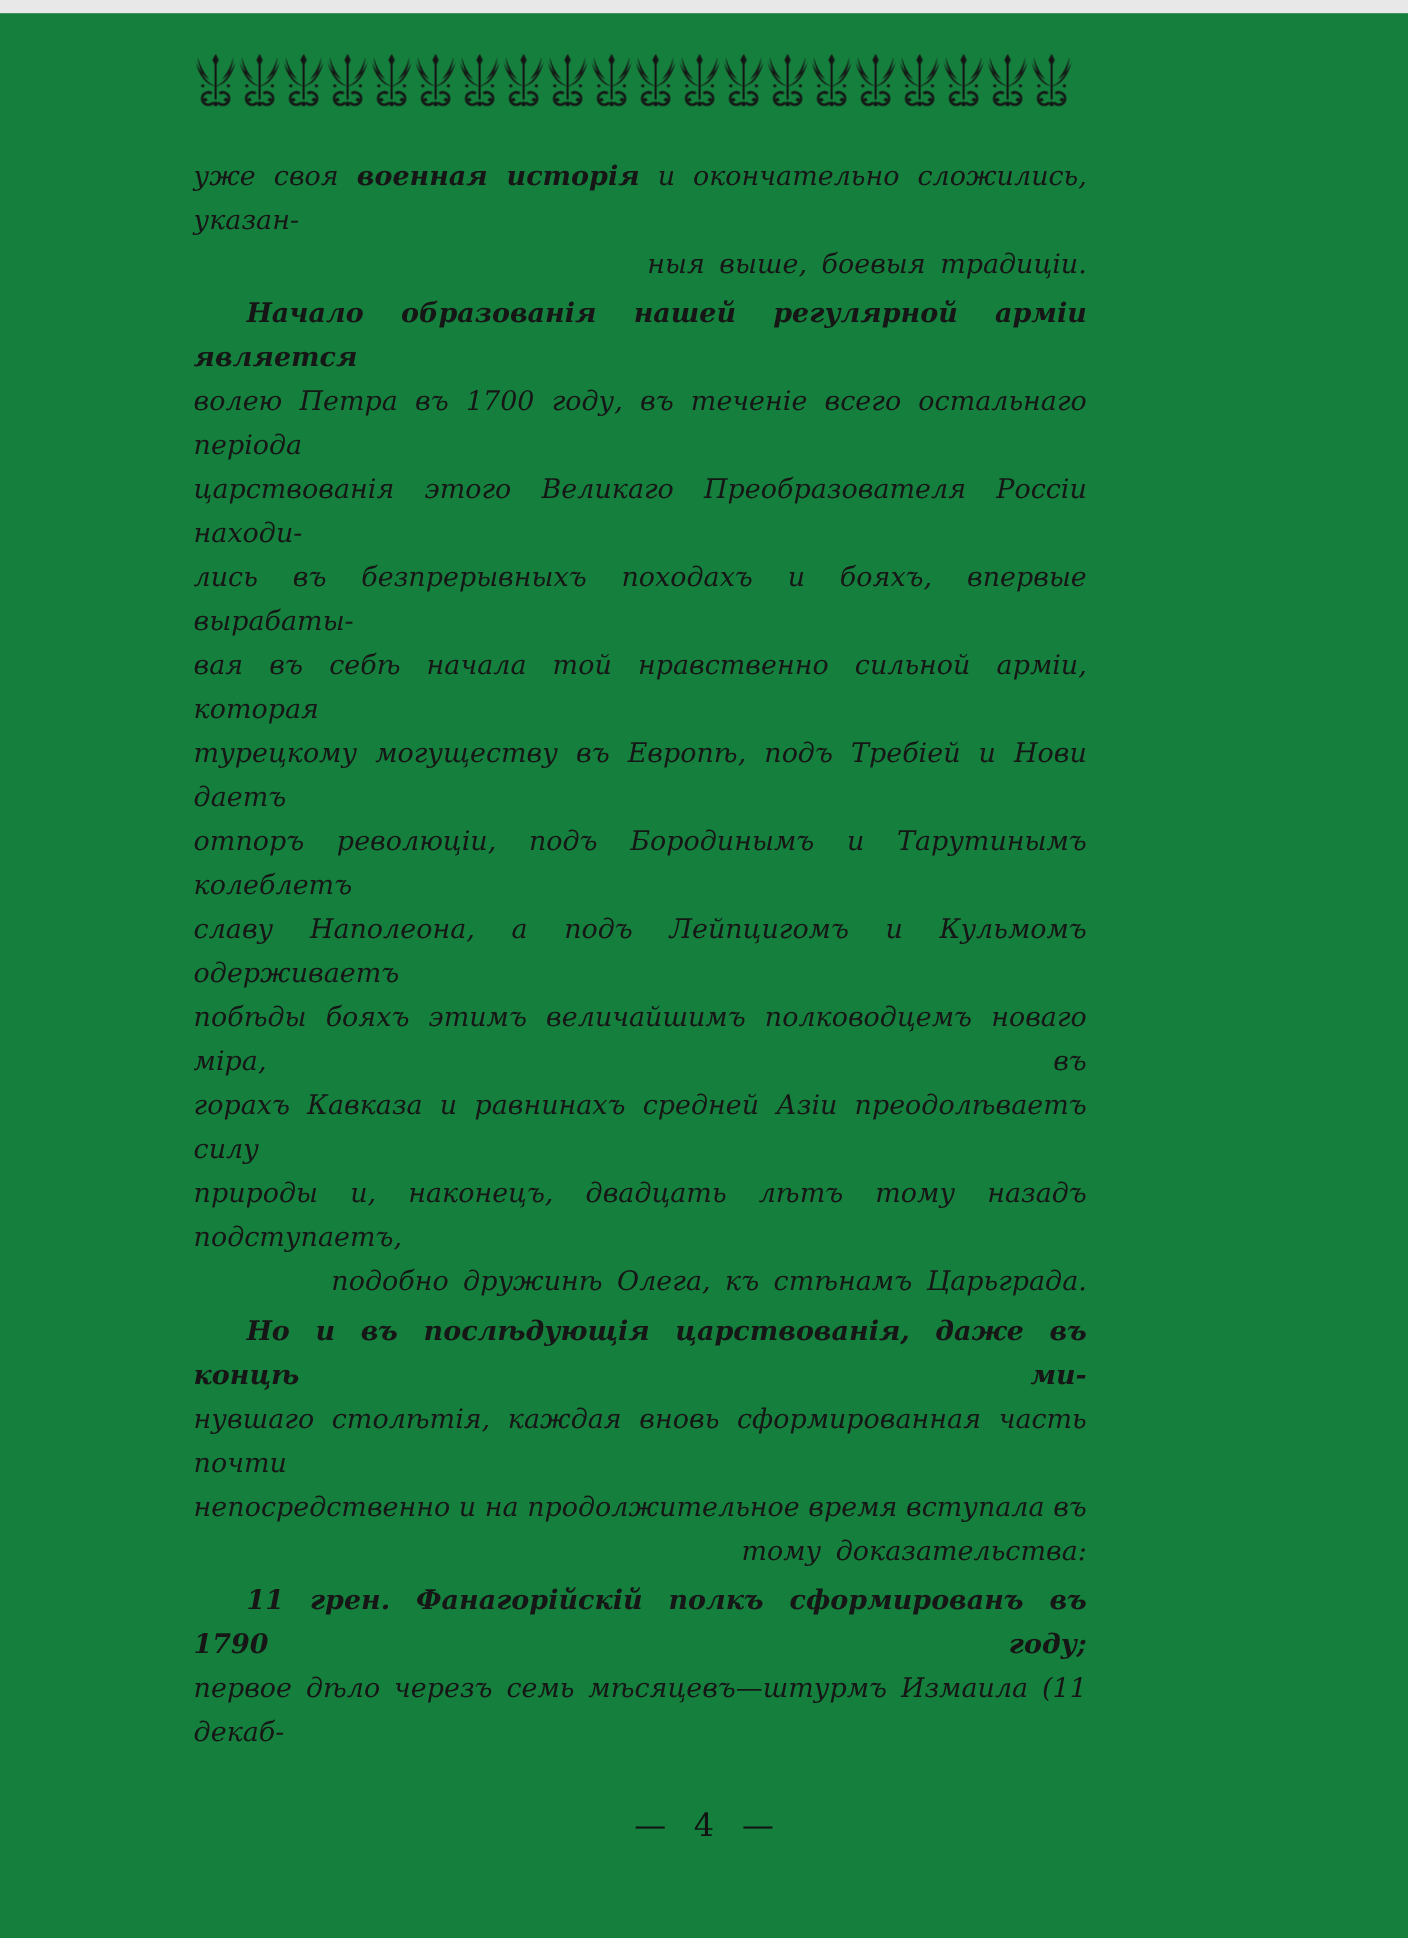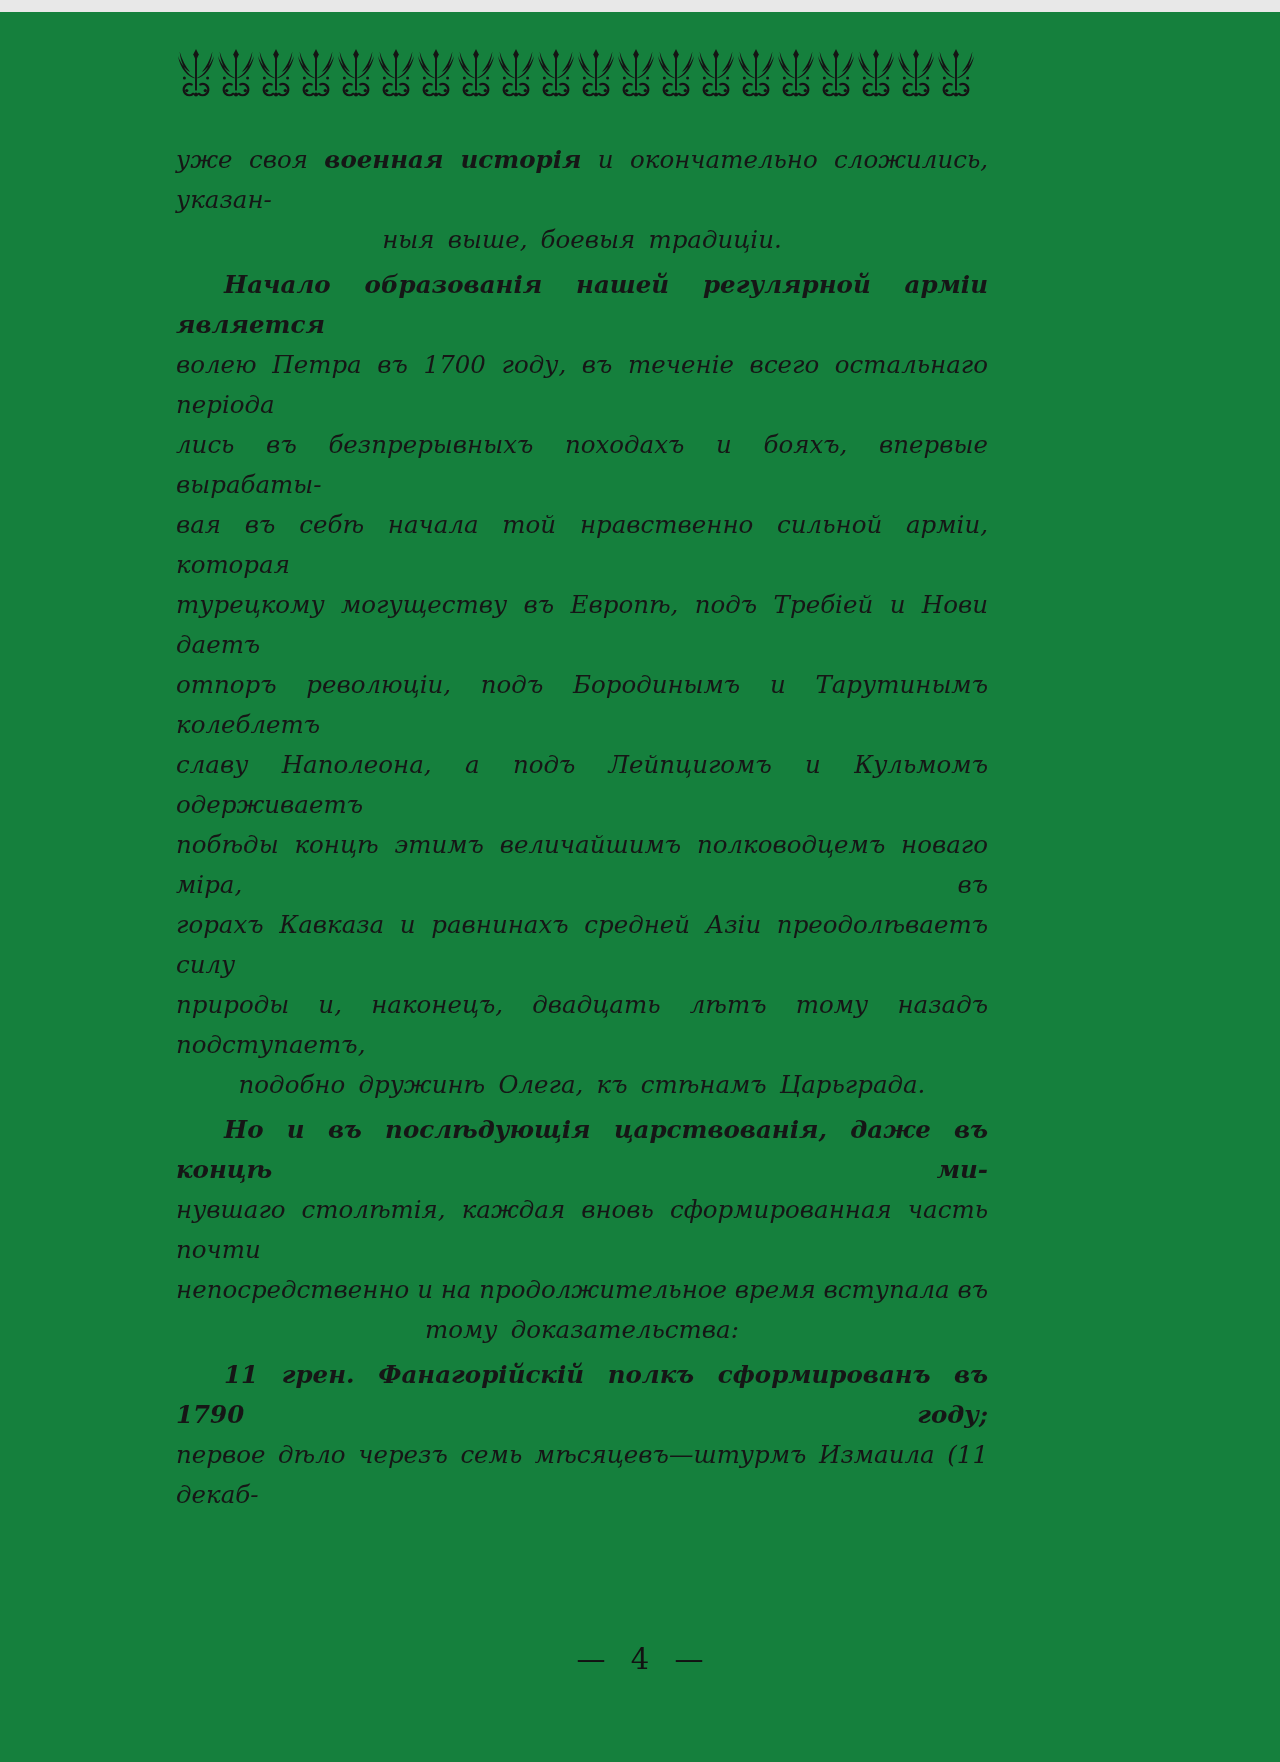--- a/index.html
+++ b/index.html
@@ -37,21 +37,21 @@
     text-align-last: justify;
   }
   .line.ji {
     text-align: justify;
     text-align-last: justify;
     text-indent: 48px;
     margin-top: 5px;
     font-weight: bold;
   }
   .line.l {
-    text-align: center;
+    text-align: right;
     word-spacing: 0.22em;
   }
   .line .bold { font-weight: 700; }
   .page-number {
     position: absolute;
     top: 1630px;
     left: 0;
     width: 1280px;
     text-align: center;
     font-size: 29px;
@@ -86,26 +86,27 @@
       </pattern>
     </defs>
     <rect width="800" height="54" fill="url(#fleur)"></rect>
   </svg>
 
   <div class="text-block" id="text-block">
       <div class="line j"><span>уже своя </span><span class="bold">военная исторія</span><span> и окончательно сложились, указан-</span></div>
       <div class="line l"><span>ныя выше, боевыя традиціи.</span></div>
       <div class="line ji"><span>Начало образованія нашей регулярной арміи является</span></div>
       <div class="line j"><span>волею Петра въ 1700 году, въ теченіе всего остальнаго періода</span></div>
+      <div class="line j"><span>царствованія этого Великаго Преобразователя Россіи находи-</span></div>
       <div class="line j"><span>лись въ безпрерывныхъ походахъ и бояхъ, впервые вырабаты-</span></div>
       <div class="line j"><span>вая въ себѣ начала той нравственно сильной арміи, которая</span></div>
       <div class="line j"><span>турецкому могуществу въ Европѣ, подъ Требіей и Нови даетъ</span></div>
       <div class="line j"><span>отпоръ революціи, подъ Бородинымъ и Тарутинымъ колеблетъ</span></div>
       <div class="line j"><span>славу Наполеона, а подъ Лейпцигомъ и Кульмомъ одерживаетъ</span></div>
-      <div class="line j"><span>побѣды концѣ этимъ величайшимъ полководцемъ новаго міра, въ</span></div>
+      <div class="line j"><span>побѣды бояхъ этимъ величайшимъ полководцемъ новаго міра, въ</span></div>
       <div class="line j"><span>горахъ Кавказа и равнинахъ средней Азіи преодолѣваетъ силу</span></div>
       <div class="line j"><span>природы и, наконецъ, двадцать лѣтъ тому назадъ подступаетъ,</span></div>
       <div class="line l"><span>подобно дружинѣ Олега, къ стѣнамъ Царьграда.</span></div>
       <div class="line ji"><span>Но и въ послѣдующія царствованія, даже въ концѣ ми-</span></div>
       <div class="line j"><span>нувшаго столѣтія, каждая вновь сформированная часть почти</span></div>
       <div class="line j"><span>непосредственно и на продолжительное время вступала въ</span></div>
       <div class="line l"><span>тому доказательства:</span></div>
       <div class="line ji"><span>11 грен. Фанагорійскій полкъ сформированъ въ 1790 году;</span></div>
       <div class="line j"><span>первое дѣло черезъ семь мѣсяцевъ—штурмъ Измаила (11 декаб-</span></div>
     </div>

